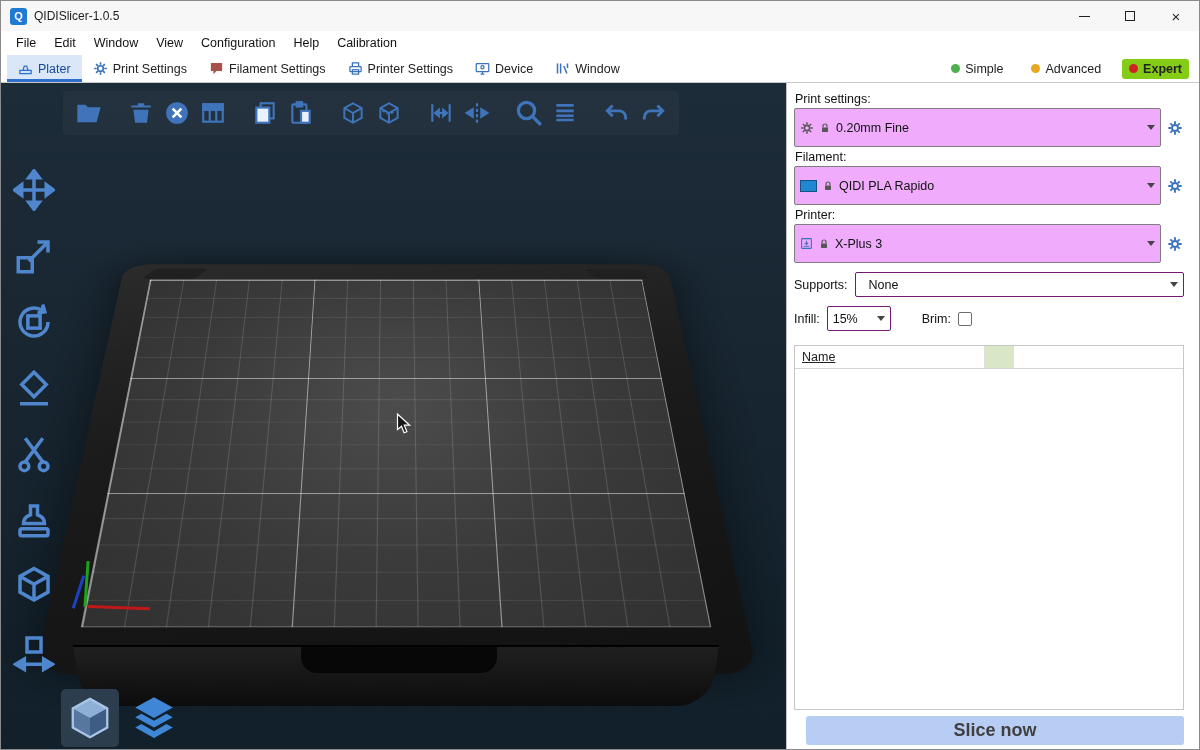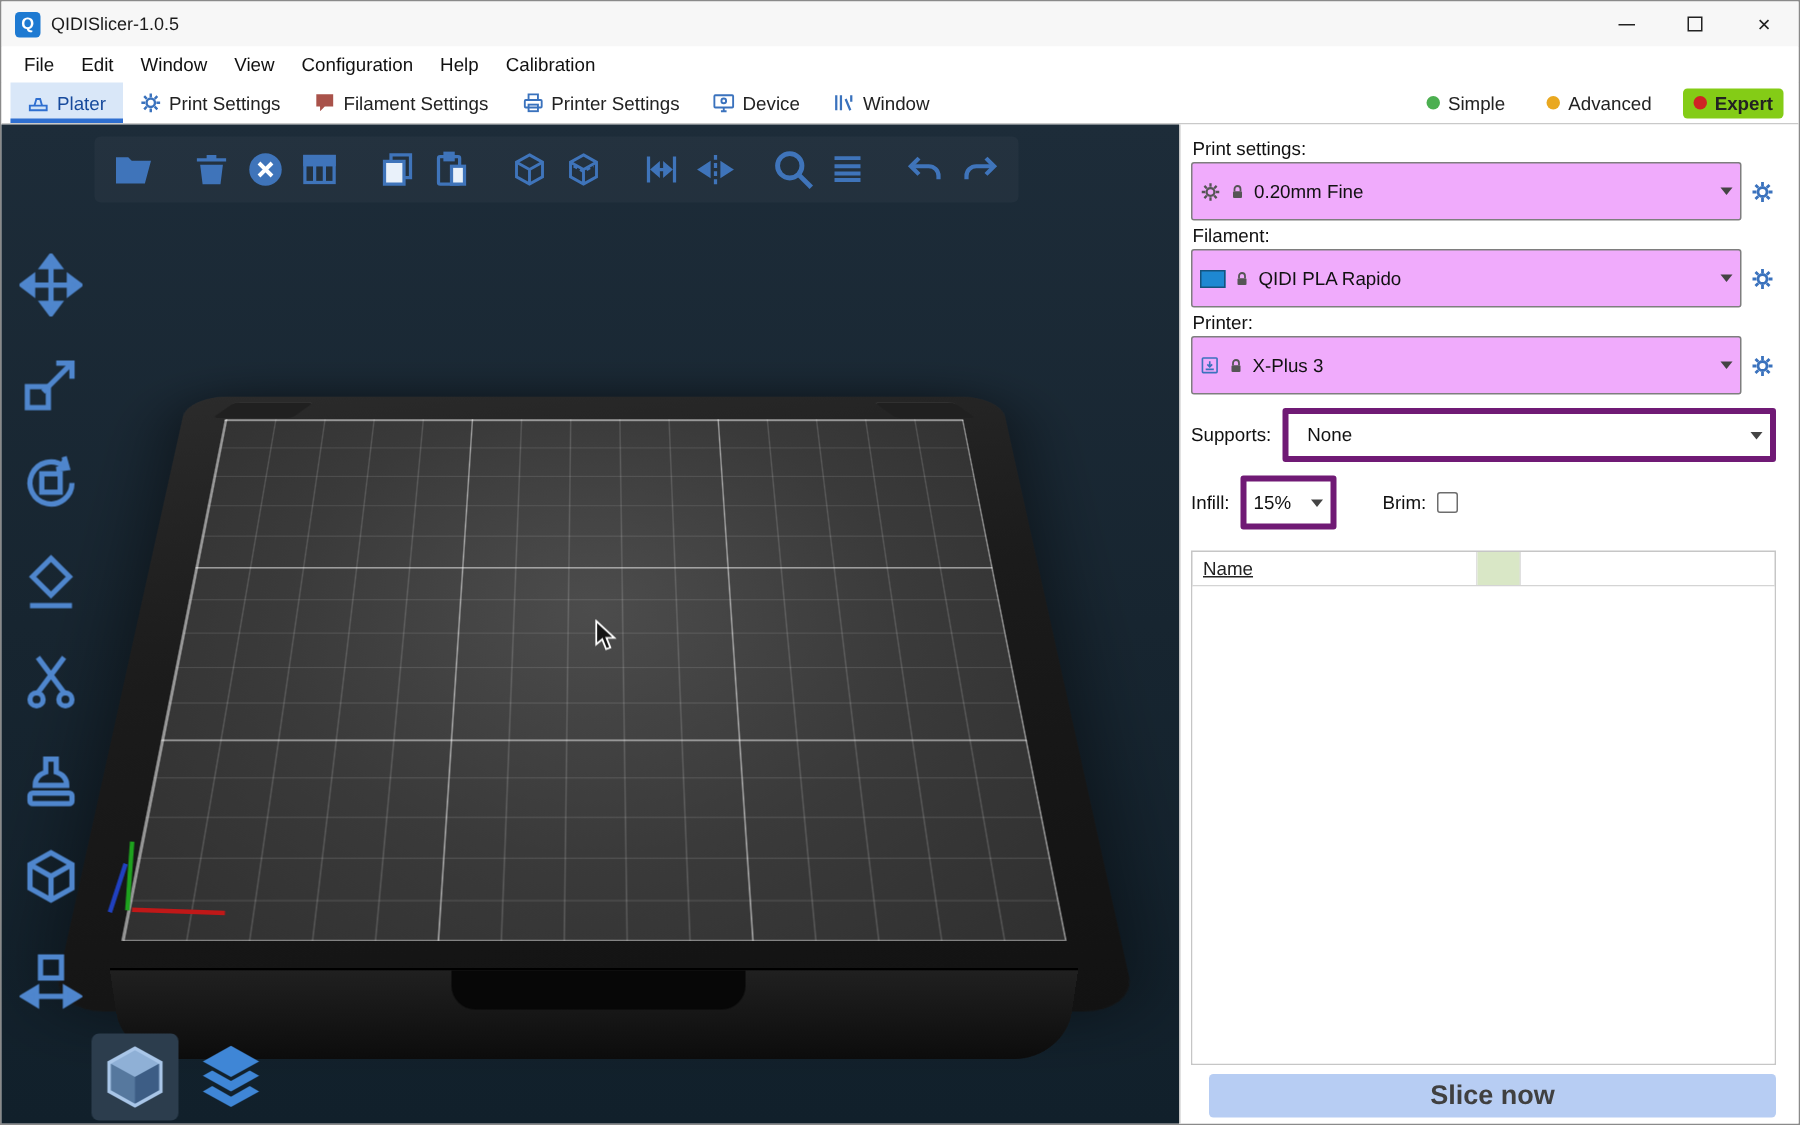--- a/index.html
+++ b/index.html
@@ -92,21 +92,21 @@
   
   .s-label { font-size:12.5px; color:#111; margin:3px 0 2px 1px; }
   .combo-row { display:flex; align-items:center; gap:5px; }
   .combo { flex:1; height:39px; border:1px solid #7e7e7e; border-radius:2px; background:#f0abfc;
     display:flex; align-items:center; gap:5px; padding:0 5px; font-size:12.5px; color:#111; }
   .combo .chev { margin-left:auto; width:0; height:0; border-left:4px solid transparent;
     border-right:4px solid transparent; border-top:5px solid #444; }
   .swatch { width:17px; height:12px; background:#1e88d2; border:1px solid #14537e; }
   .gear-btn { width:18px; height:18px; display:flex; align-items:center; justify-content:center; }
   .inline-row { display:flex; align-items:center; margin-top:9px; font-size:12.5px; color:#111; }
-  .combo-small { height:36px; border:4px solid #701a75; border-radius:2px; background:#fff;
+  .combo-small { height:25px; border:1px solid #701a75; border-radius:2px; background:#fff;
     display:flex; align-items:center; padding:0 5px; font-size:12.5px; color:#111; gap:5px; }
   .checkbox { width:14px; height:14px; border:1px solid #6d6d6d; background:#fff; border-radius:2px; }
 
   .obj-table { margin-top:14px; border:1px solid #c6c6c6; flex:1; display:flex; flex-direction:column; min-height:0; }
   .obj-head { display:flex; height:23px; border-bottom:1px solid #d4d4d4; font-size:12.5px; color:#222; flex:0 0 23px; }
   .col-name { width:190px; display:flex; align-items:center; padding-left:7px; border-right:1px solid #e0e0e0;text-decoration:underline; }
   .col-ext { width:29px; background:#d9e7c6; border-right:1px solid #e0e0e0; }
   .col-edit { flex:1; display:flex; align-items:center; justify-content:center; }
   .obj-body { flex:1; background:#fff; }
 

